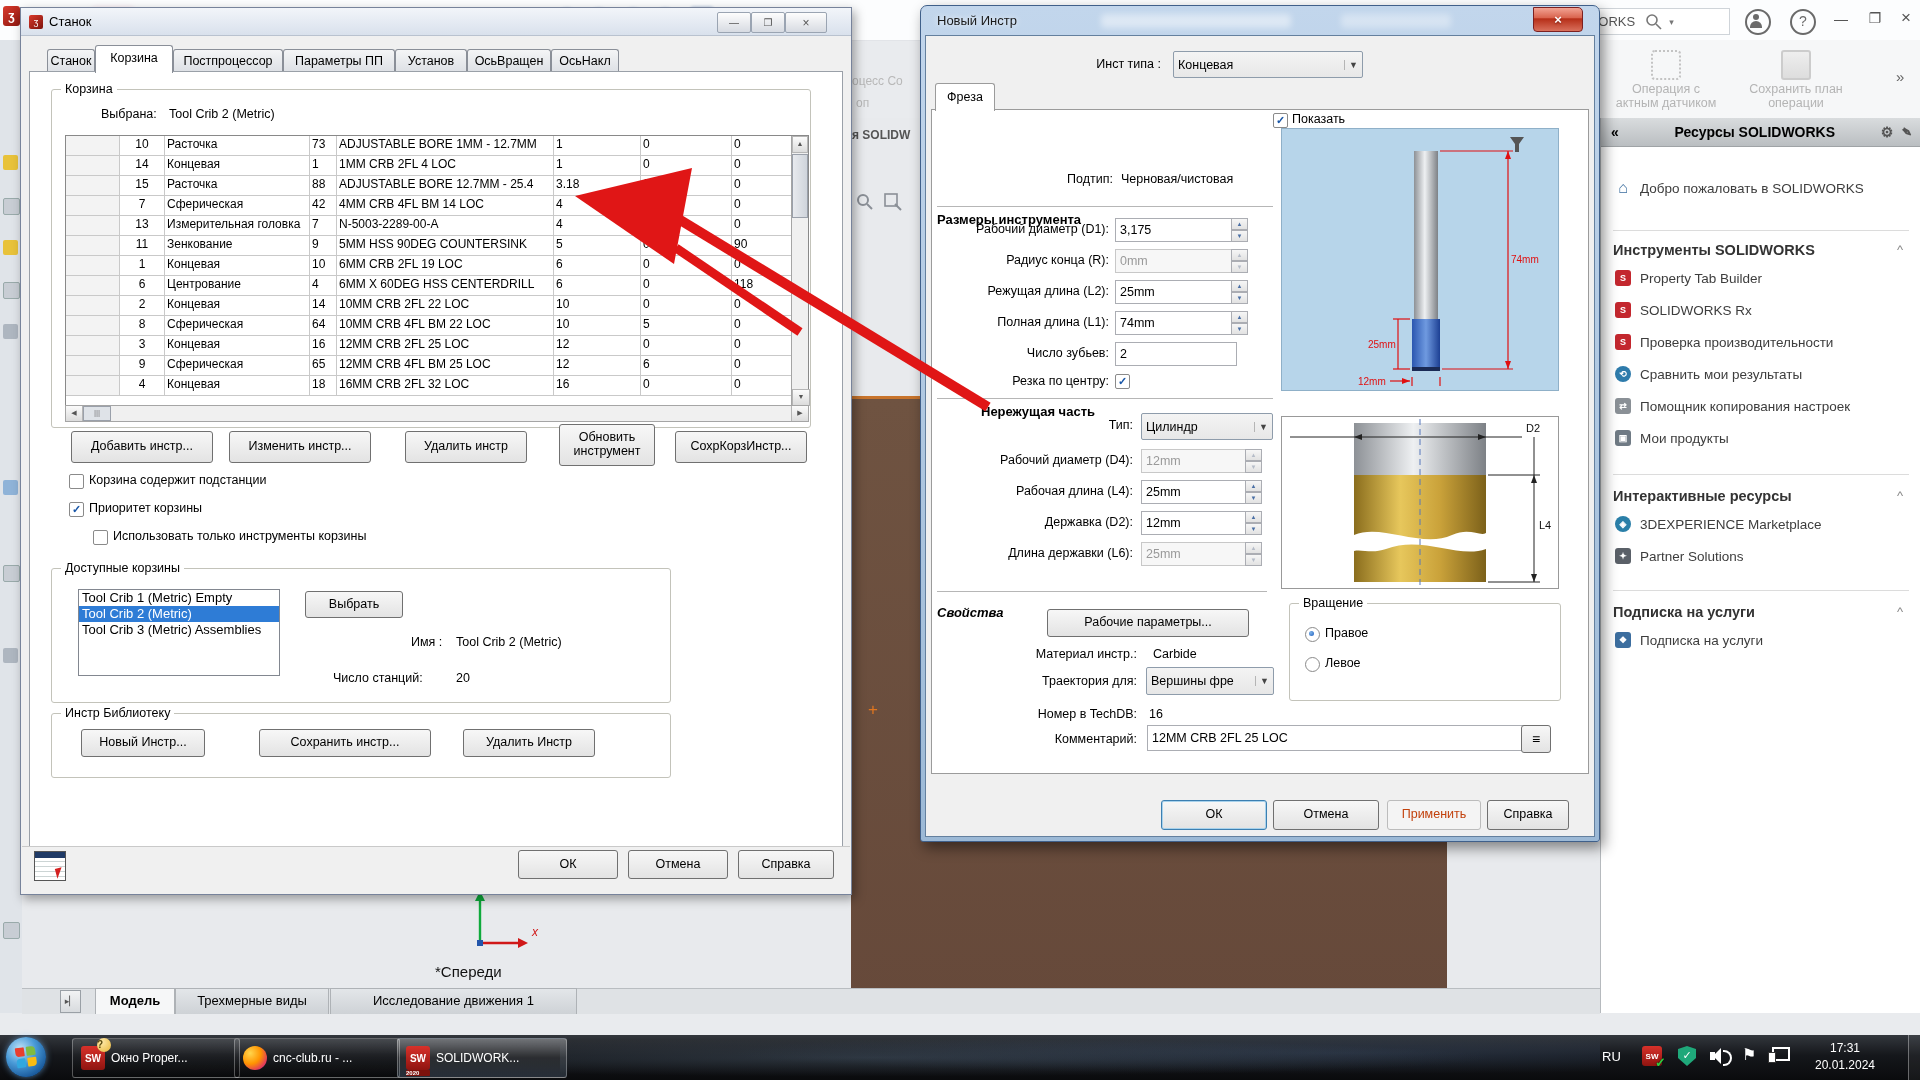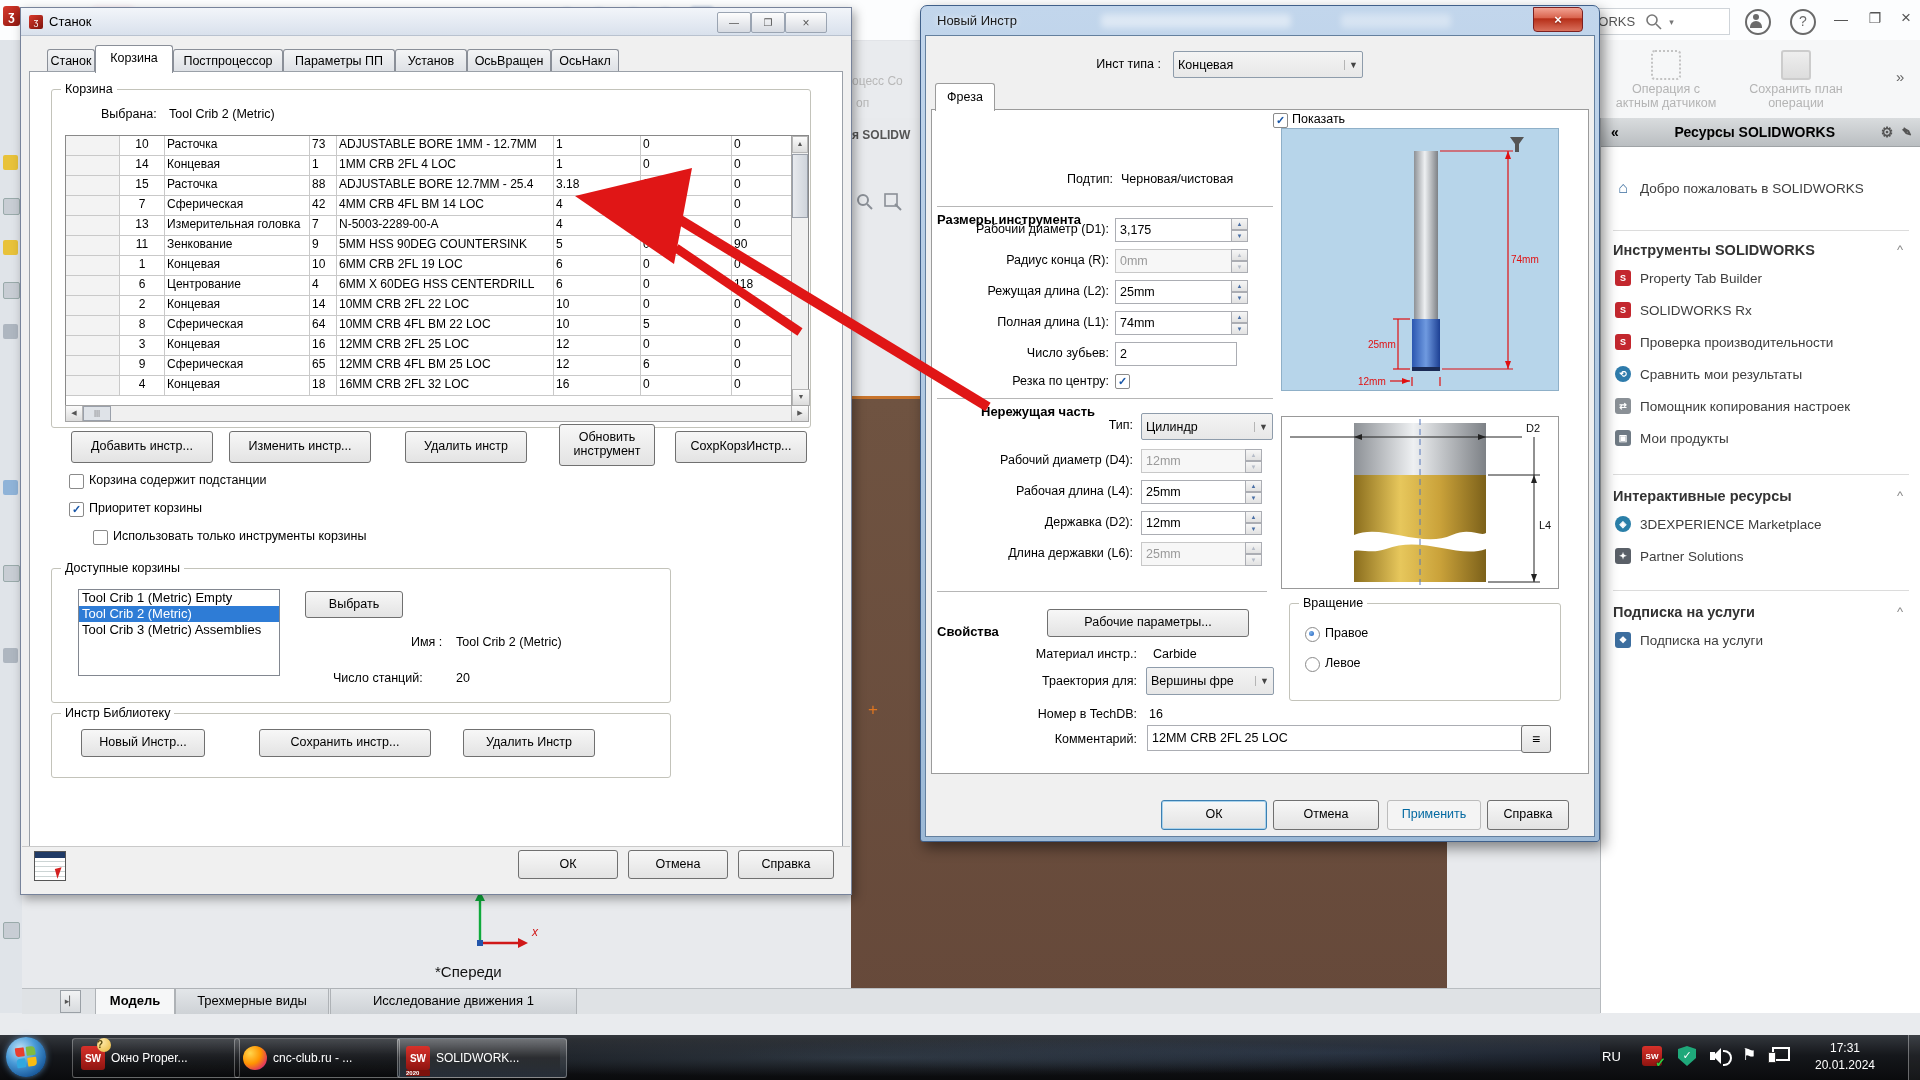--- a/index.html
+++ b/index.html
@@ -4,21 +4,21 @@
 <style>
   html,body{margin:0;padding:0;background:#222;}
   #screen{position:relative;width:1920px;height:1080px;overflow:hidden;
           font-family:"Liberation Sans",sans-serif;background:#e9ebee;color:#000;}
   .abs{position:absolute;}
   
   .btn{position:absolute;display:flex;align-items:center;justify-content:center;
        border:1px solid #707070;border-radius:3px;font-size:12.5px;
        background:linear-gradient(#f7f7f7,#e3e3e3);cursor:default;text-align:center;line-height:1.1;}
   .btn.focus{border:1px solid #3c7fb1;box-shadow:0 0 0 1px #a8d2ec inset;}
-  .btn.dis{color:#0369a1;background:#f4f4f4;border-color:#bcbcbc;}
+  .btn.dis{color:#c2410c;background:#f4f4f4;border-color:#bcbcbc;}
   .inp{position:absolute;border:1px solid #abadb3;background:#fff;font-size:12.5px;
        display:flex;align-items:center;padding:0 4px;}
   .inp.dis{background:#f7f7f7;color:#9a9a9a;border-color:#c8c8c8;}
   .spin{position:absolute;width:17px;display:flex;flex-direction:column;}
   .spin span{flex:1;border:1px solid #abadb3;background:linear-gradient(#f6f6f6,#e2e2e2);
        font-size:6px;color:#4a6fa5;display:flex;align-items:center;justify-content:center;}
   .spin.dis span{color:#b5bcc8;}
   .combo{position:absolute;border:1px solid #8e9cab;background:linear-gradient(#f4f4f4,#e7e7e7);
        display:flex;align-items:center;font-size:12.5px;padding:0 4px;border-radius:2px;}
   .combo .carr{margin-left:auto;font-size:9px;color:#444;border-left:1px solid #b5b5b5;padding-left:4px;}
@@ -573,21 +573,21 @@
       </g>
       <polygon points="204,20 196,17 196,23" fill="#222"></polygon>
       <polygon points="72,20 80,17 80,23" fill="#222"></polygon>
       <polygon points="252,58 249,66 255,66" fill="#222"></polygon>
       <polygon points="252,165 249,157 255,157" fill="#222"></polygon>
       <text x="244" y="15" font-size="11" fill="#111">D2</text>
       <text x="257" y="112" font-size="11" fill="#111">L4</text>
     </svg>
 
     <div class="rule" style="left:16px;top:585px;width:330px;"></div>
-    <span class="sechead" style="left:16px;top:618px;">Свойства</span>
+    <span class="sechead" style="left:16px;top:599px;font-style:italic;">Свойства</span>
     <div class="btn" style="left:126px;top:603px;width:200px;height:26px;">Рабочие параметры...</div>
 
     <span class="rlbl" style="left:16px;top:641px;width:200px;">Материал инстр.:</span>
     <span class="lbl" style="left:226px;top:641px;margin-left:6px;">Carbide</span>
 
     <span class="rlbl" style="left:16px;top:668px;width:200px;">Траектория для:</span>
     <div class="combo" style="left:225px;top:661px;width:118px;height:26px;">
       <span>Вершины фре</span>
         <span class="carr">▼</span>
     </div>

